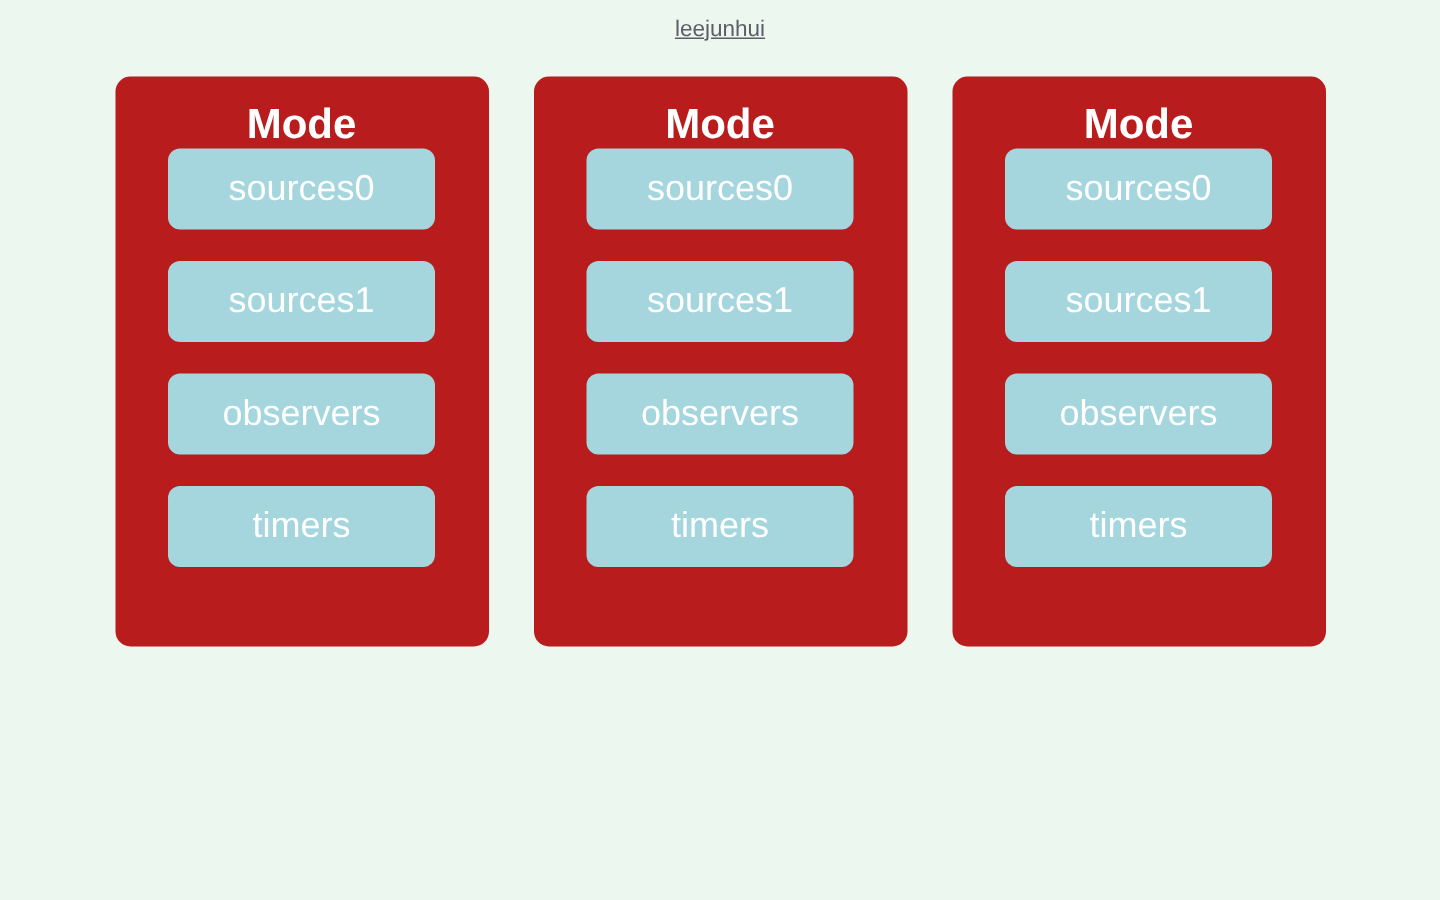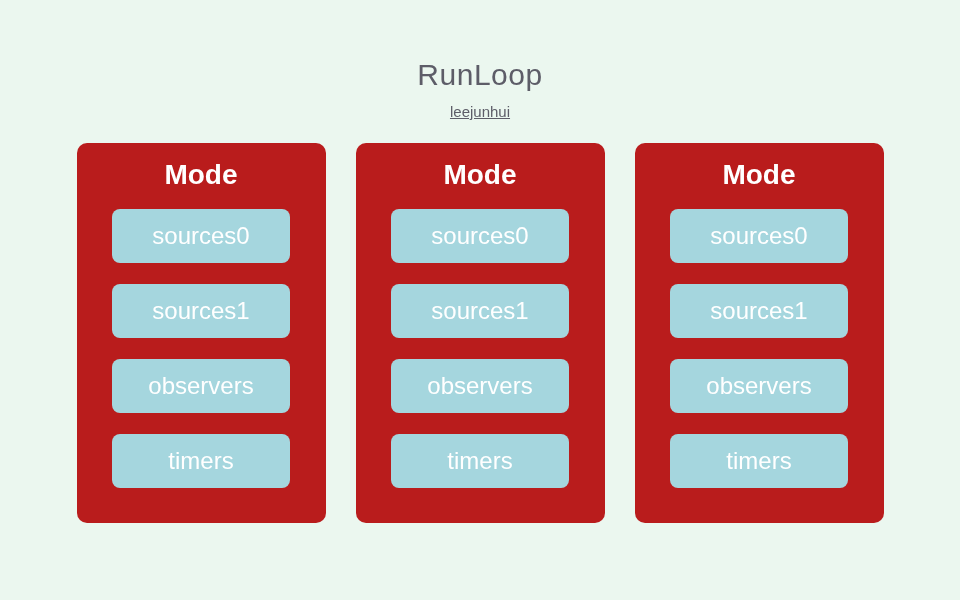--- a/index.html
+++ b/index.html
@@ -52,21 +52,20 @@
   }
   .mode-card-title {
     margin: 0;
     margin-top: 16px;
     font-size: 28px;
     line-height: 32px;
     font-weight: 600;
     color: #ffffff;
   }
   .mode-items {
-    margin-top: 18px;
     display: flex;
     flex-direction: column;
     gap: 21px;
   }
   .mode-item {
     width: 178px;
     height: 54px;
     background: #a5d6de;
     border-radius: 8px;
     color: #ffffff;
@@ -74,21 +73,20 @@
     font-weight: 400;
     display: flex;
     align-items: center;
     justify-content: center;
   }
 </style>
 </head>
 <body>
 
 <div class="header">
-  <h1 class="diagram-title">RunLoop</h1>
   <div class="diagram-subtitle">leejunhui</div>
 </div>
 
 <div class="cards">
 
   <div class="mode-card">
     <h2 class="mode-card-title">Mode</h2>
     <div class="mode-items">
       <div class="mode-item">sources0</div>
       <div class="mode-item">sources1</div>

